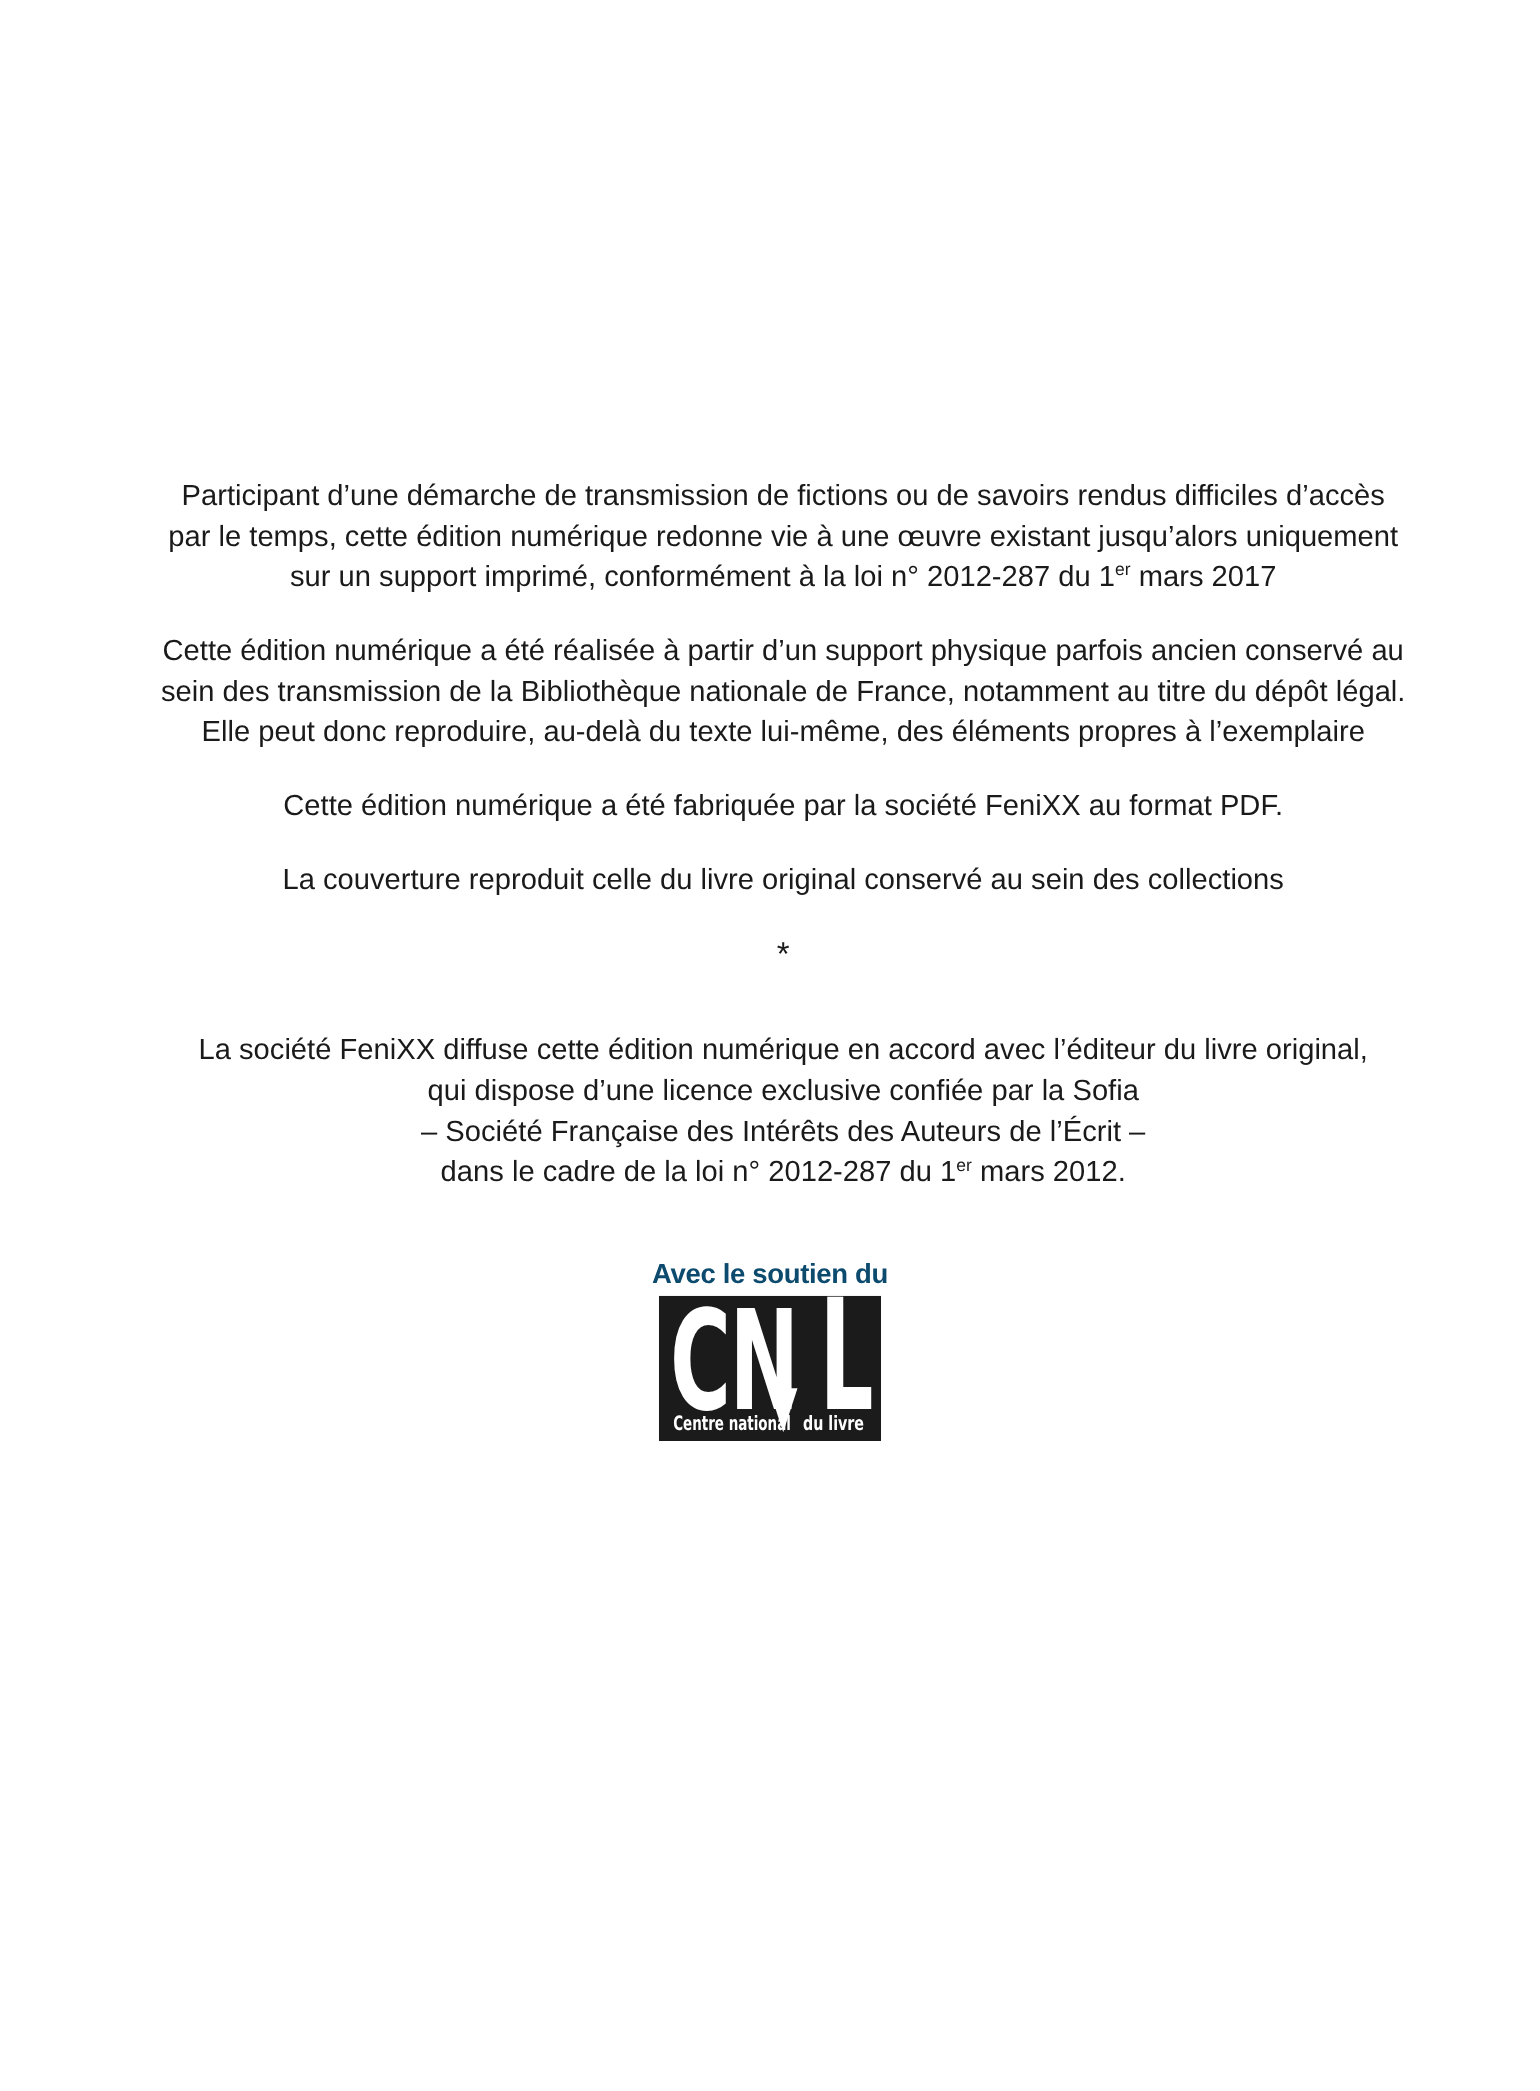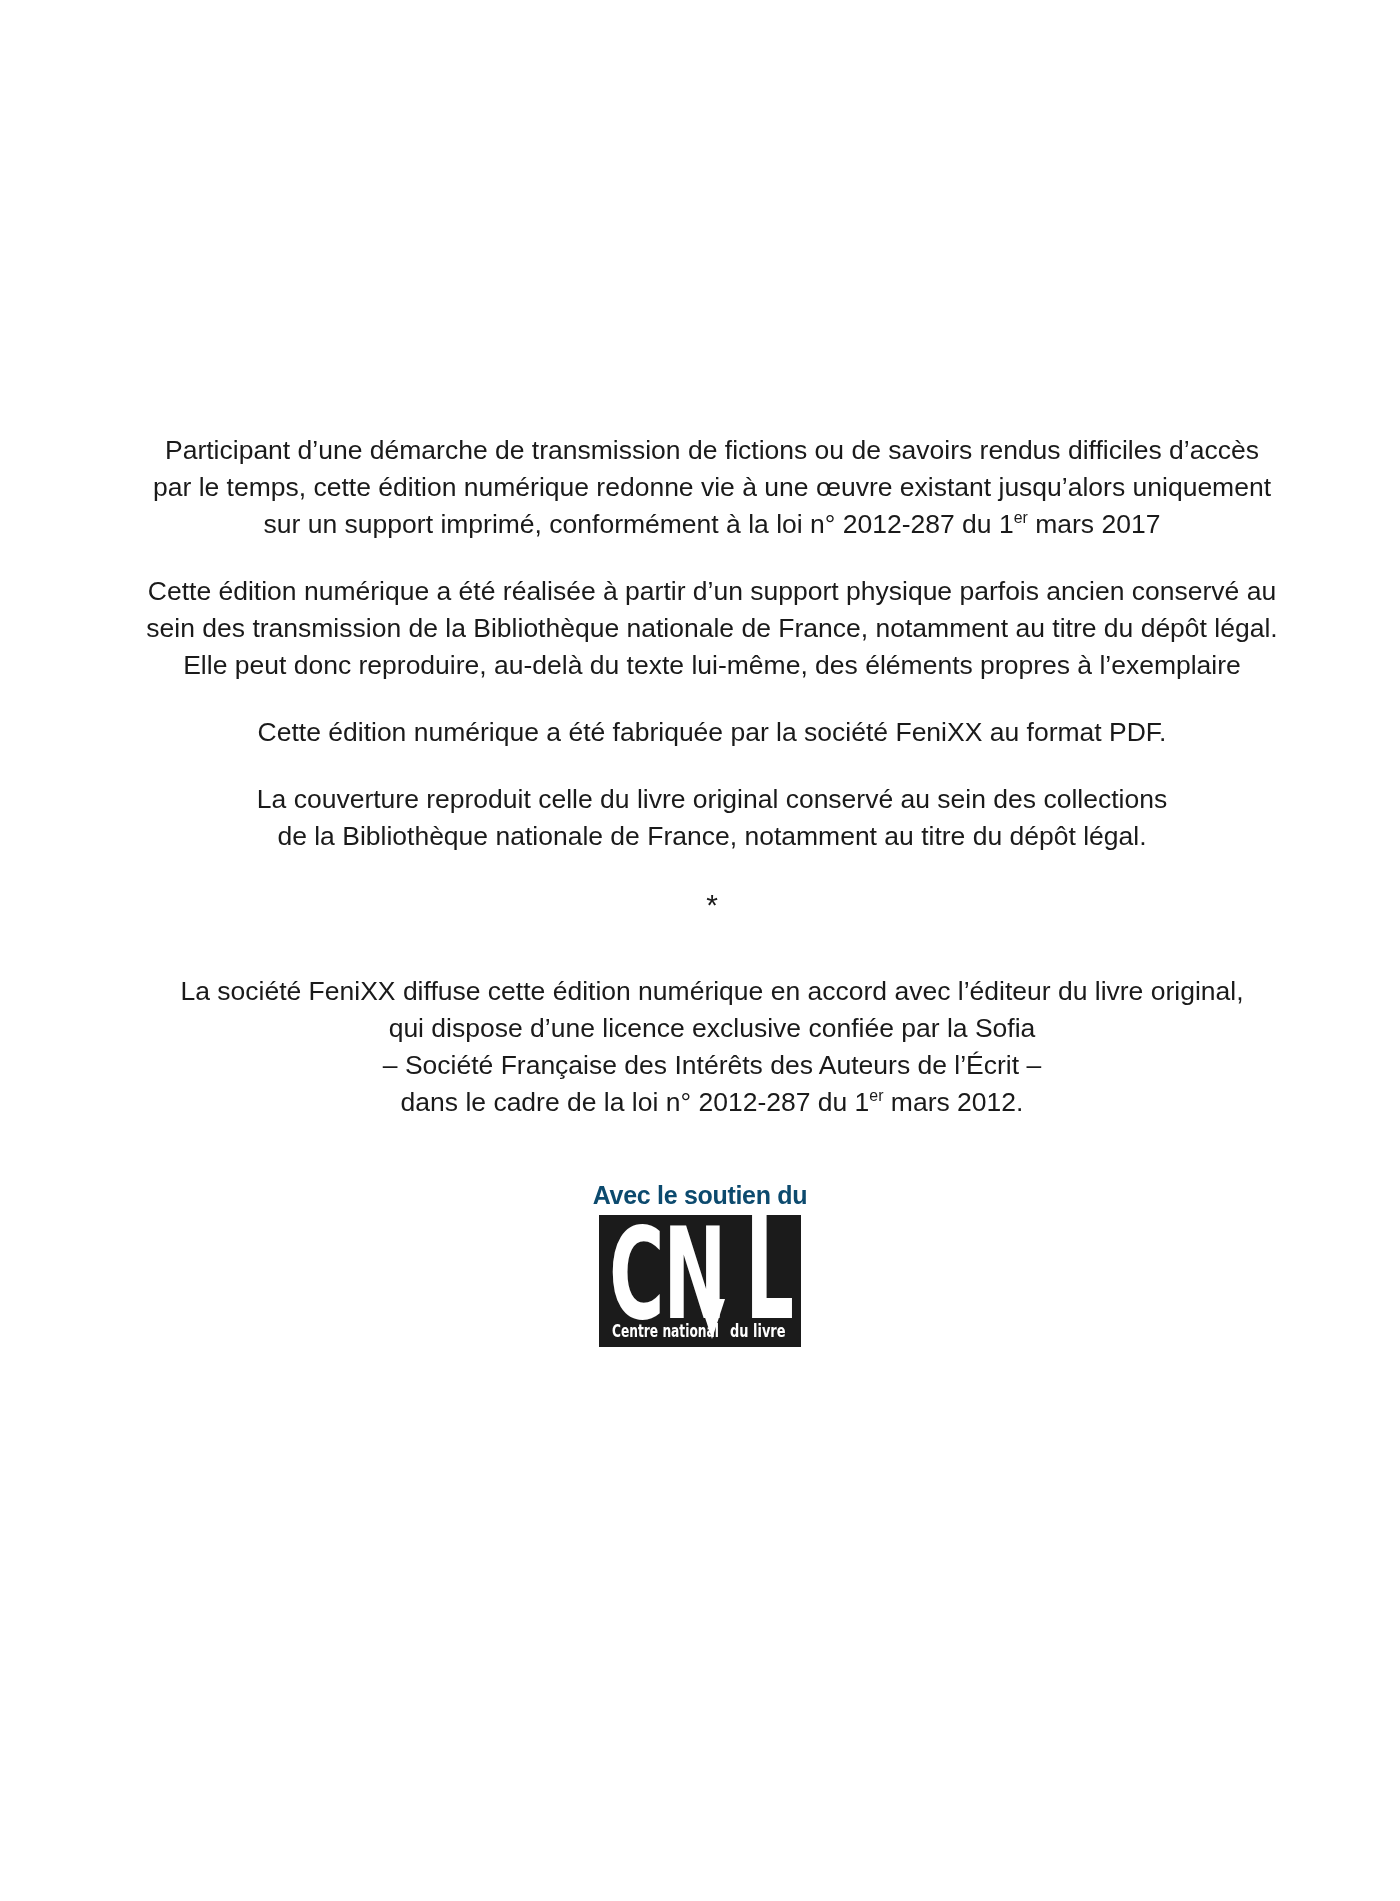--- a/index.html
+++ b/index.html
@@ -66,21 +66,20 @@
     <span class="line"><span>sein des transmission de la Bibliothèque nationale de France, notamment au titre du dépôt légal.</span></span>
     <span class="line"><span>Elle peut donc reproduire, au-delà du texte lui-même, des éléments propres à l’exemplaire</span></span>
   </p>
 
   <p>
     <span class="line"><span>Cette édition numérique a été fabriquée par la société FeniXX au format PDF.</span></span>
   </p>
 
   <p>
     <span class="line"><span>La couverture reproduit celle du livre original conservé au sein des collections</span></span>
-    <span class="line"><span>de la Bibliothèque nationale de France, notamment au titre du dépôt légal.</span></span>
   </p>
 
   <p class="sep">*</p>
 
   <p>
     <span class="line"><span>La société FeniXX diffuse cette édition numérique en accord avec l’éditeur du livre original,</span></span>
     <span class="line"><span>qui dispose d’une licence exclusive confiée par la Sofia</span></span>
     <span class="line"><span>– Société Française des Intérêts des Auteurs de l’Écrit –</span></span>
     <span class="line"><span>dans le cadre de la loi n° 2012-287 du 1</span><sup>er</sup><span> mars 2012.</span></span>
   </p>

